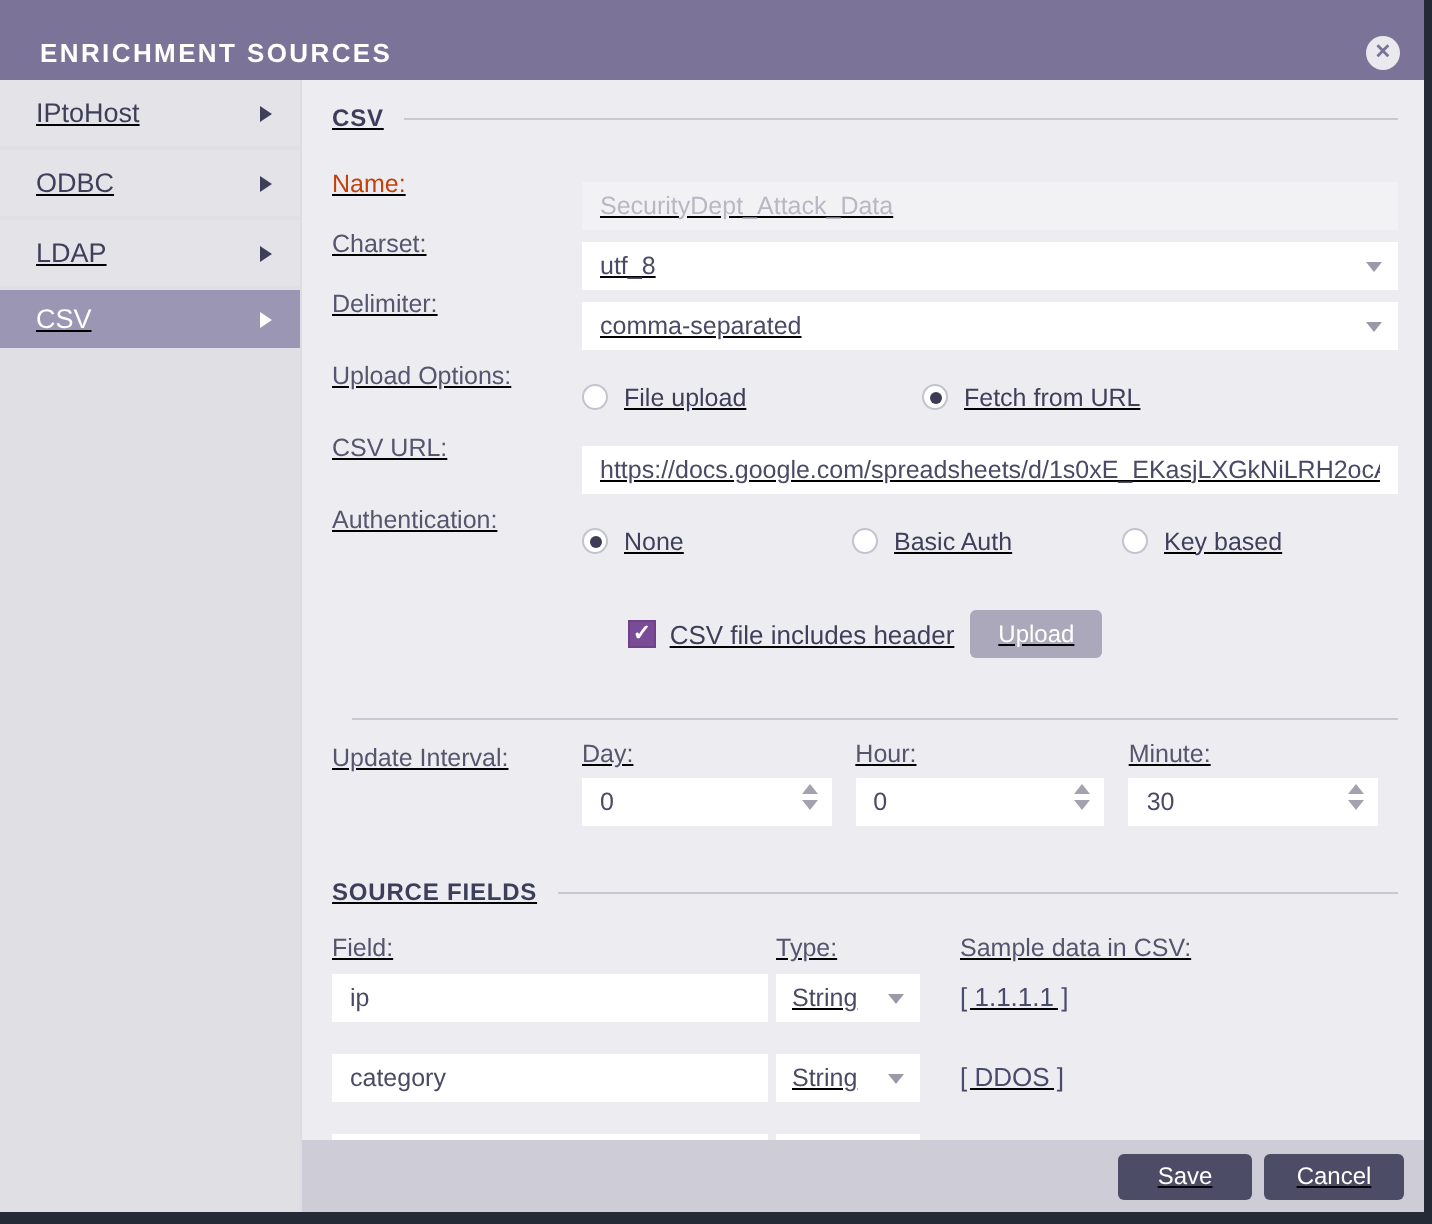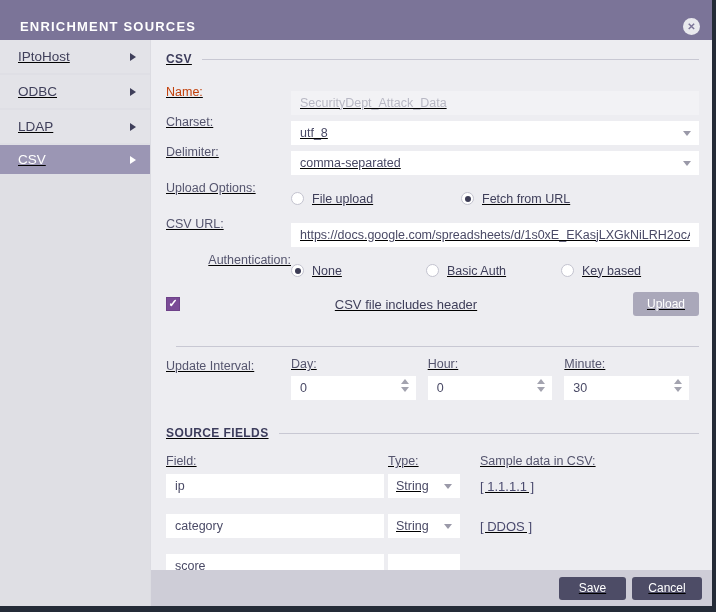--- a/index.html
+++ b/index.html
@@ -52,21 +52,21 @@
   .radio-opt { display:flex; align-items:center; cursor:pointer; }
   .radio { width:13px; height:13px; border-radius:50%; background:#ffffff; border:1px solid #c3c3cf;
            margin-right:8px; position:relative; flex:0 0 auto; }
   .radio.checked::after { content:""; position:absolute; left:2.5px; top:2.5px; width:6px; height:6px;
                           border-radius:50%; background:#3c3c55; }
   .radio-text { font-size:12.5px; color:#3f3f5a; }
   .w170 { width:170px; flex:0 0 auto; }
   .w135 { width:135px; flex:0 0 auto; }
 
   
-  .check-row { display:flex; align-items:center; justify-content:space-between; margin-top:20px; height:24px; }
+  .check-row { display:flex; align-items:center; justify-content:center; margin-top:33px; height:24px; }
   .checkbox { width:14px; height:14px; background:#ffffff; border:1px solid #c3c3cf; margin-right:7px;
               position:relative; cursor:pointer; flex:0 0 auto; }
   .checkbox.checked { background:#7a4b96; border-color:#6e4189; }
   .checkbox.checked::after { content:"✓"; position:absolute; left:1.5px; top:-1px; color:#ffffff; font-size:11px; font-weight:bold; }
   .check-label { font-size:13px; color:#3f3f5a; margin-right:8px; }
   .upload-btn { width:66px; height:24px; background:#aaa8ba; color:#ffffff; border:none; border-radius:3px;
                 font-family:"Liberation Sans",sans-serif; font-size:12px; cursor:pointer; }
 
   
   .interval-row { display:flex; margin-top:10px; }
@@ -184,21 +184,21 @@
             </div>
           </div>
 
           <div class="form-row" style="margin-top:12px;">
             <span class="f-label">CSV URL:</span>
             <div class="f-ctrl">
               <input class="text" type="text" value="https://docs.google.com/spreadsheets/d/1s0xE_EKasjLXGkNiLRH2ocAFpXypfYn" style="">
             </div>
           </div>
 
-          <div class="form-row" style="margin-top:12px;text-align:right;">
+          <div class="form-row" style="margin-top:12px;">
             <span class="f-label">Authentication:</span>
             <div class="f-ctrl">
               <div class="radio-opt w135">
                 <span class="radio checked"></span>
                 <span class="radio-text">None</span>
               </div>
               <div class="radio-opt w135">
                 <span class="radio"></span>
                 <span class="radio-text">Basic Auth</span>
               </div>

